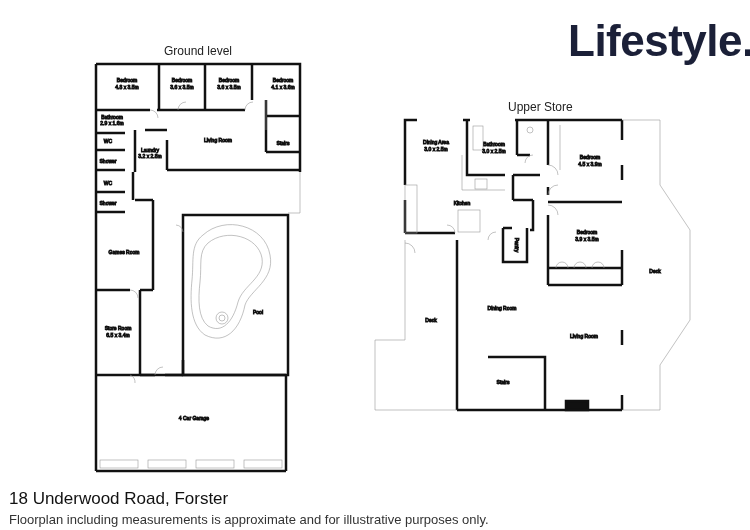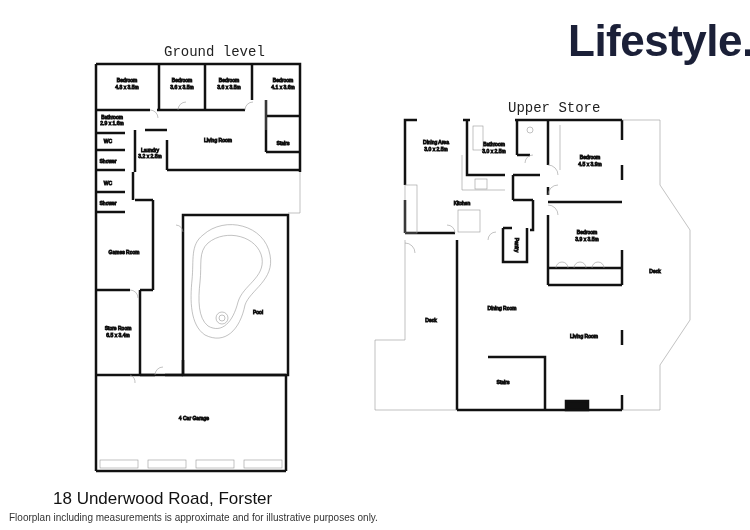--- a/index.html
+++ b/index.html
@@ -1,22 +1,22 @@
 <!DOCTYPE html>
 <html><head>
 <meta charset="utf-8">
 <style>
   html,body{margin:0;padding:0;background:#fff;}
   body{width:750px;height:530px;position:relative;overflow:hidden;font-family:"Liberation Sans","DejaVu Sans",sans-serif;color:#1a1f36;}
   .brand{position:absolute;left:568px;top:16px;font-size:44px;font-weight:bold;color:#1b2038;letter-spacing:-0.5px;}
-  .level-title{position:absolute;font-size:14px;color:#222;font-family:Liberation Mono, monospace;}
+  .level-title{position:absolute;font-size:12px;color:#222;}
   svg.plan{position:absolute;left:0;top:0;}
   .lbl{font-family:"Liberation Sans","DejaVu Sans",sans-serif;font-size:5px;fill:#444;text-anchor:middle;}
-  .address{position:absolute;left:9px;top:489px;font-size:17px;color:#111;margin-left:44px;}
-  .disclaimer{position:absolute;left:9px;top:512px;font-size:10px;color:#333;text-align:center;}
+  .address{position:absolute;left:9px;top:489px;font-size:17px;color:#111;}
+  .disclaimer{position:absolute;left:9px;top:512px;font-size:13px;color:#333;text-align:center;}
 </style>
 </head>
 <body>
 
 <div class="brand">Lifestyle.</div>
 <div class="level-title" style="left:164px;top:44px;">Ground level</div>
 <div class="level-title" style="left:508px;top:100px;">Upper Store</div>
 
 <svg class="plan" width="750" height="530" viewBox="0 0 750 530">
 

